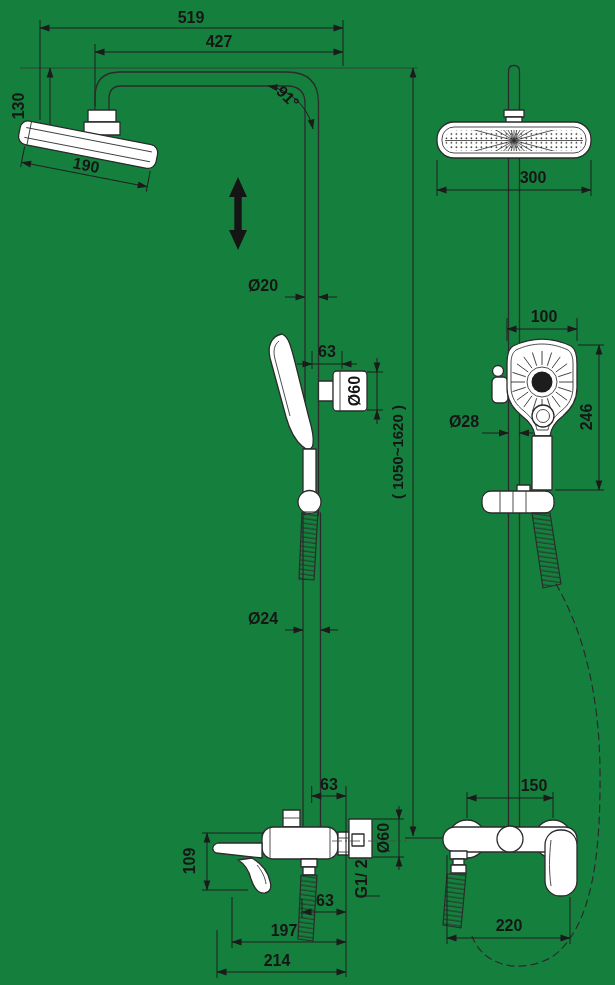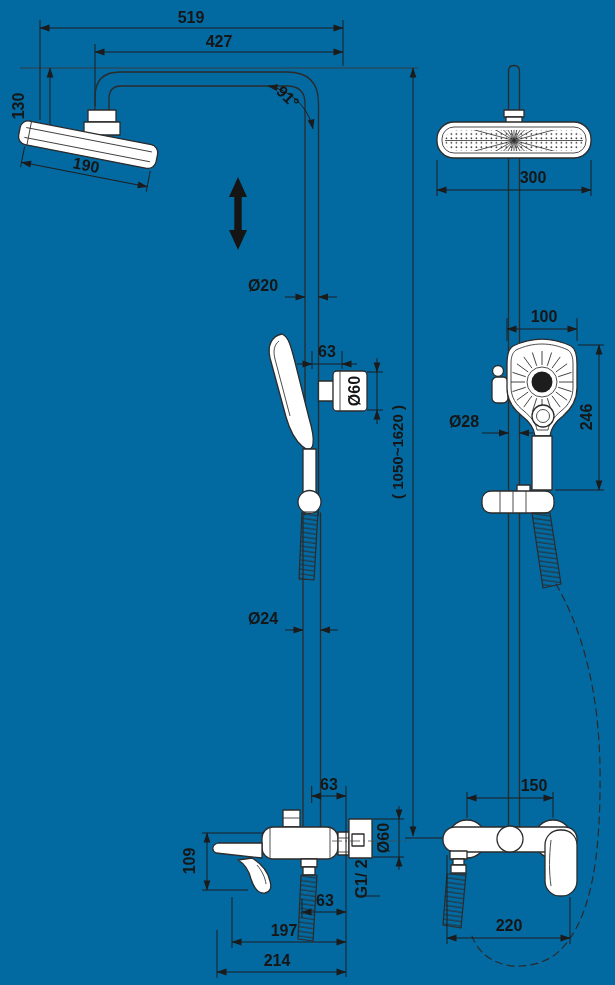--- a/index.html
+++ b/index.html
@@ -1,16 +1,16 @@
 <!DOCTYPE html>
 <html><head>
 <meta charset="utf-8">
 <style>
   html,body{margin:0;padding:0;background:#fff;}
-  .sheet{position:relative;width:615px;height:985px;background:#0369a1;overflow:hidden;
+  .sheet{position:relative;width:615px;height:985px;background:#15803d;overflow:hidden;
          font-family:"Liberation Sans", sans-serif;}
   svg{position:absolute;left:0;top:0;}
   .ol{fill:#ffffff;stroke:#2b2b2b;stroke-width:1.3;stroke-linejoin:round;}
   .ln{fill:none;stroke:#2b2b2b;stroke-width:1.3;stroke-linecap:round;stroke-linejoin:round;}
   .thin{fill:none;stroke:#3a3a3a;stroke-width:.9;}
   .dl{fill:none;stroke:#1f1f1f;stroke-width:1;}
   .coil{fill:url(#coilhatch);stroke:#2b2b2b;stroke-width:1.2;stroke-linejoin:round;}
   .dash{fill:none;stroke:#2b2b2b;stroke-width:1.2;stroke-dasharray:7 5;stroke-linecap:round;}
   .axis{fill:none;stroke:#4a4a4a;stroke-width:.8;stroke-dasharray:10 3 2 3;}
   text.dim{font:600 16px "Liberation Sans", sans-serif;fill:#161616;}

